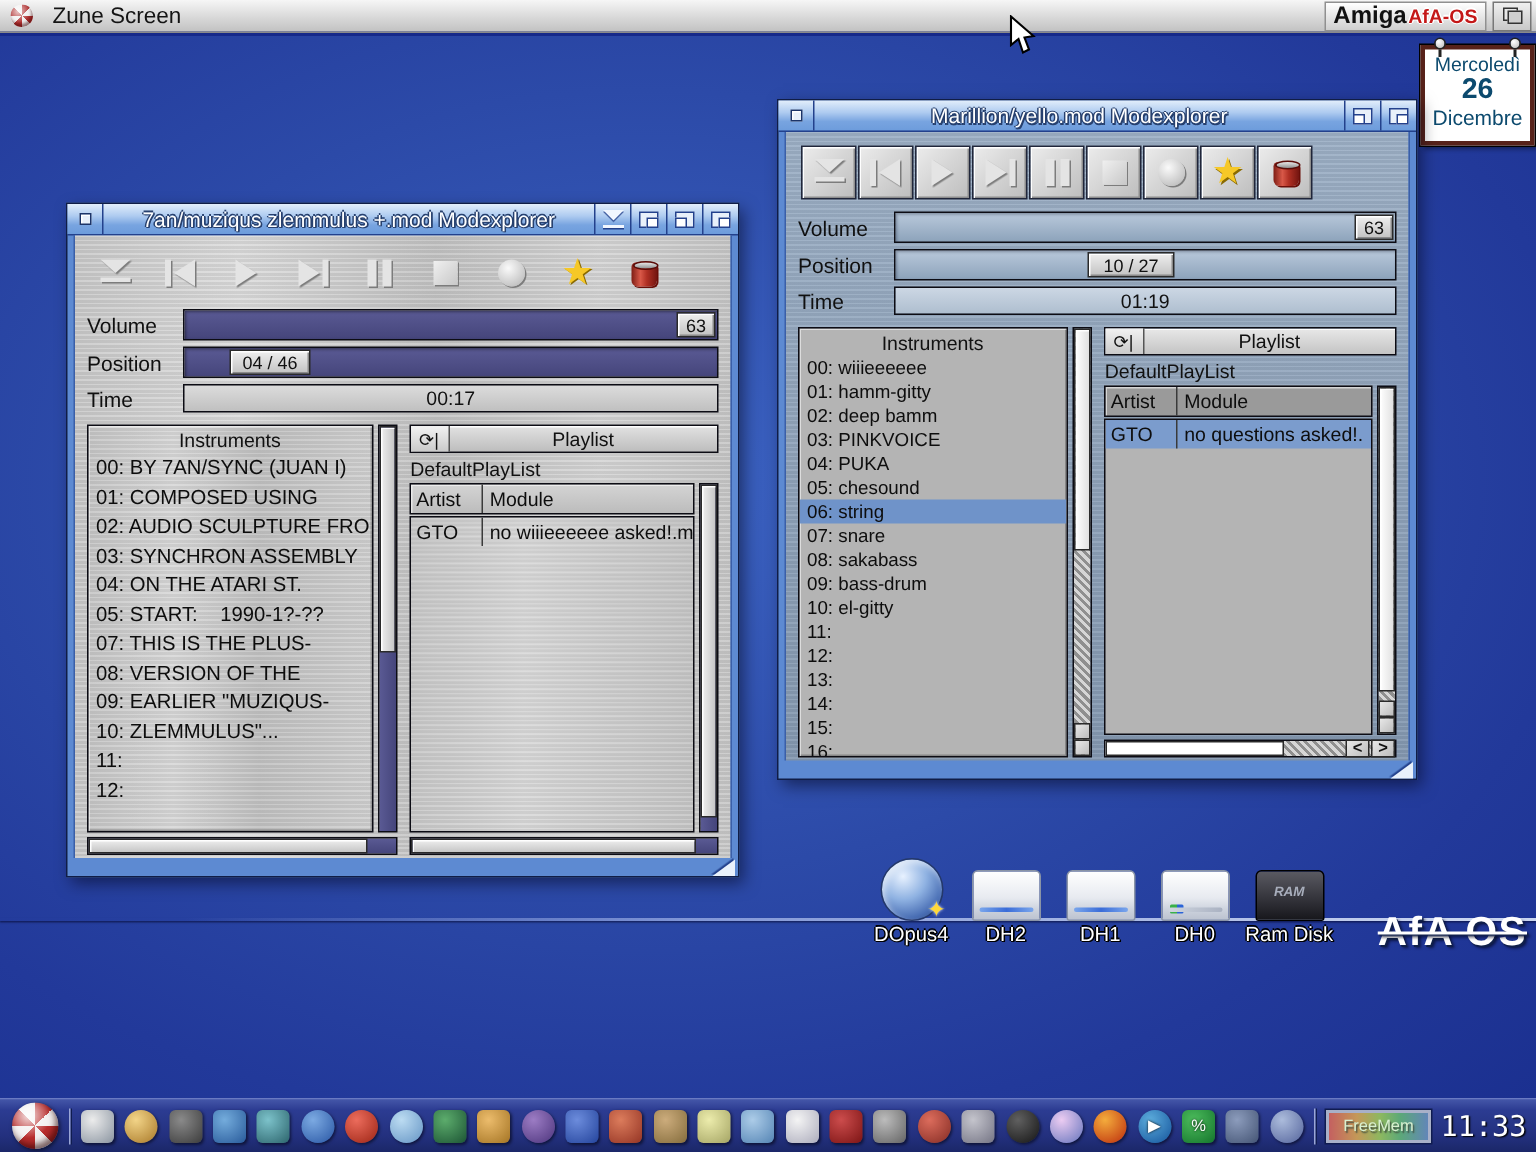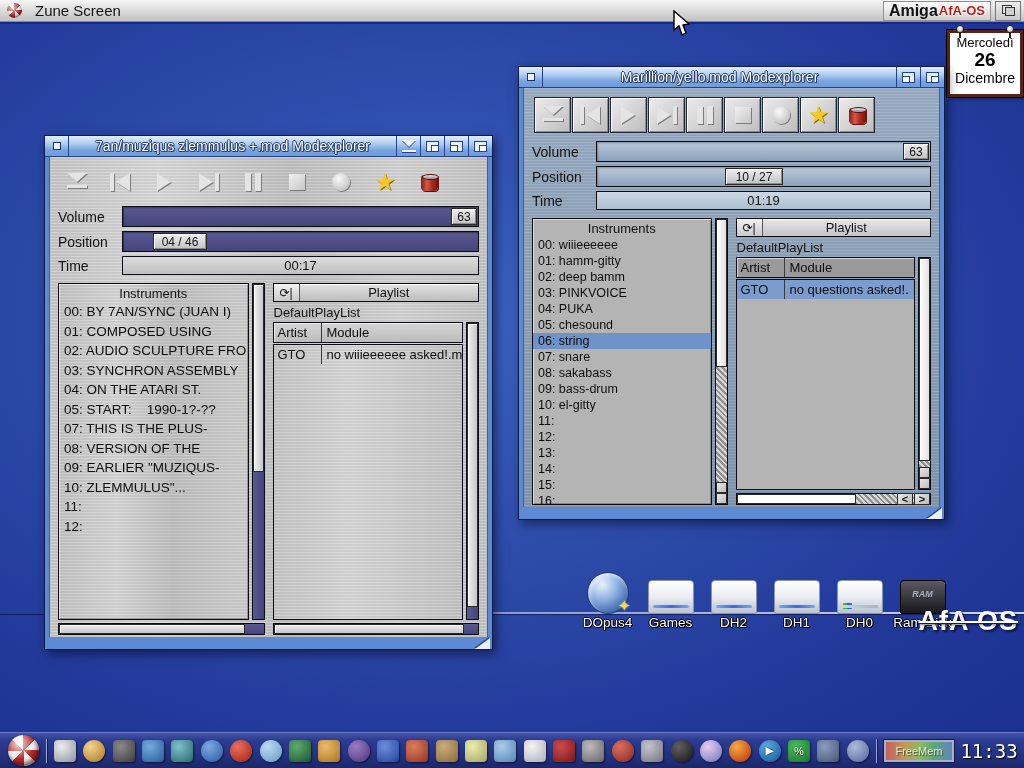--- a/index.html
+++ b/index.html
@@ -31,21 +31,21 @@
   .desktop { position:absolute; left:0; top:22px; width:1024px; height:710px;
     border-top:2px solid #16298a;
     background:radial-gradient(ellipse at 42% 42%, #3c63c2 0%, #2c4aa8 45%, #22399a 75%, #1b3090 100%); }
   .desk-line { position:absolute; left:0; top:588px; width:1024px; height:2px;
     background:linear-gradient(90deg, rgba(200,215,255,0) 12%, rgba(200,215,255,.55) 45%, rgba(230,240,255,.85) 95%);
     box-shadow:0 1px 1px rgba(0,0,30,.5); }
 
   
   .calendar { position:absolute; right:1px; top:6px; width:76px; height:67px; background:#fff;
     border:3px solid #57221a; box-shadow:0 0 0 1px #000, 2px 2px 3px rgba(0,0,10,.45);
-    text-align:center; color:#000000; padding-top:3px; }
+    text-align:center; color:#0c4a6e; padding-top:3px; }
   .cal-weekday { font-size:13px; line-height:14px; }
   .cal-day { font-size:19px; font-weight:bold; line-height:20px; }
   .cal-month { font-size:14px; line-height:16px; }
   .pin { position:absolute; top:-8px; width:8px; height:8px; border-radius:50%;
     background:radial-gradient(circle at 35% 30%,#fff,#b8b8b8); border:1px solid #222; }
   .pin::after { content:""; position:absolute; left:2px; top:7px; width:2px; height:5px; background:#222; }
   .pin-l { left:6px; } .pin-r { right:6px; }
 
   
   .win { position:absolute; border:1px solid #101d46; background:#5d8ad2;
@@ -182,21 +182,21 @@
   .win-front .phdr { background:linear-gradient(180deg,#d4d4d4,#bcbcbc); }
   .pbody { flex:1; border:1px solid #0c0c14; overflow:hidden; }
   .win-back .pbody { background:#b4b4b4; }
   .win-front .pbody { background:
     repeating-linear-gradient(180deg, rgba(255,255,255,.10) 0 1px, rgba(0,0,0,.05) 1px 3px),
     linear-gradient(90deg,#c9c9c9,#d9d9d9 40%,#c6c6c6); }
   .pbody .prow.sel { background:#7b9ccd; }
 
   
   .win-back  { left:518px; top:42px;  width:427px; height:454px; z-index:10; }
-  .win-front { left:44px;  top:111px; width:449px; height:515px; z-index:20; }
+  .win-front { left:44px;  top:111px; width:449px; height:450px; z-index:20; }
 
   
   .dicons { position:absolute; left:576px; top:550px; display:flex; z-index:5; }
   .dicon { width:63px; display:flex; flex-direction:column; align-items:center; }
   .di-img { height:40px; display:flex; align-items:flex-end; justify-content:center; }
   .di-label { margin-top:1px; font-size:13.5px; color:#fff; white-space:nowrap;
     text-shadow:1px 0 #000,-1px 0 #000,0 1px #000,0 -1px #000,1px 1px #000; }
   .shape-orb { width:42px; height:42px; border-radius:50%; position:relative;
     background:radial-gradient(circle at 35% 28%, #e8f2ff, #8fb2e2 40%, #4a6fb5 72%, #2a4684 95%);
     border:1px solid #24386a; box-shadow:inset 2px 3px 4px rgba(255,255,255,.6); }
@@ -523,26 +523,20 @@
       </div>
       <div class="resize"></div>
     </div>
 
     <div class="dicons">
         <div class="dicon">
           <div class="di-img">
             <div class="shape-orb"></div>
           </div>
           <div class="di-label">DOpus4</div>
-        </div>
-        <div class="dicon">
-          <div class="di-img">
-            <div class="shape-drive"></div>
-          </div>
-          <div class="di-label">Games</div>
         </div>
         <div class="dicon">
           <div class="di-img">
             <div class="shape-drive"></div>
           </div>
           <div class="di-label">DH2</div>
         </div>
         <div class="dicon">
           <div class="di-img">
             <div class="shape-drive"></div>

